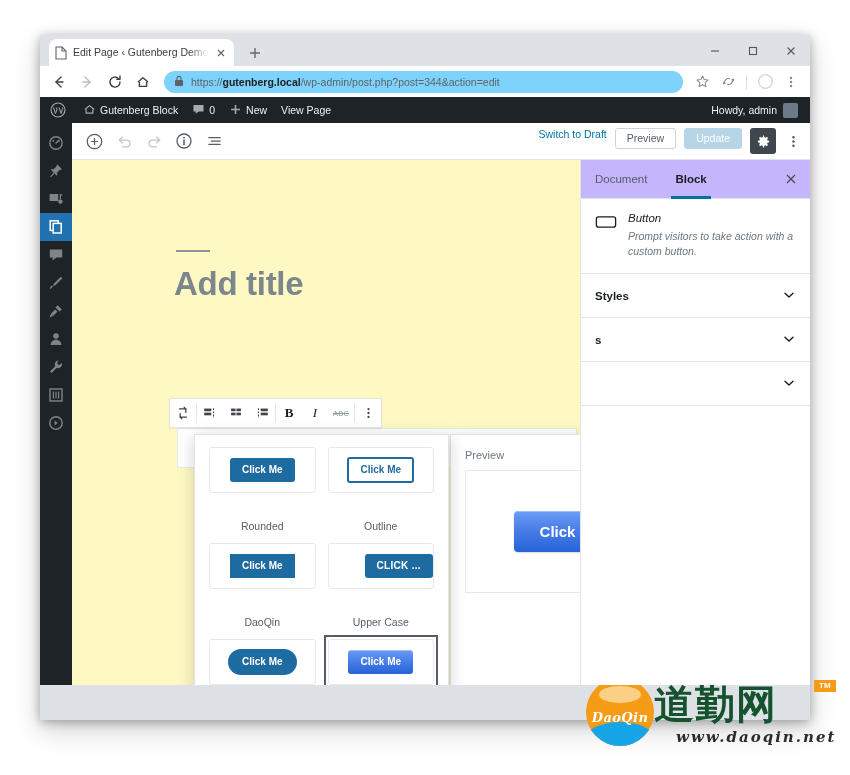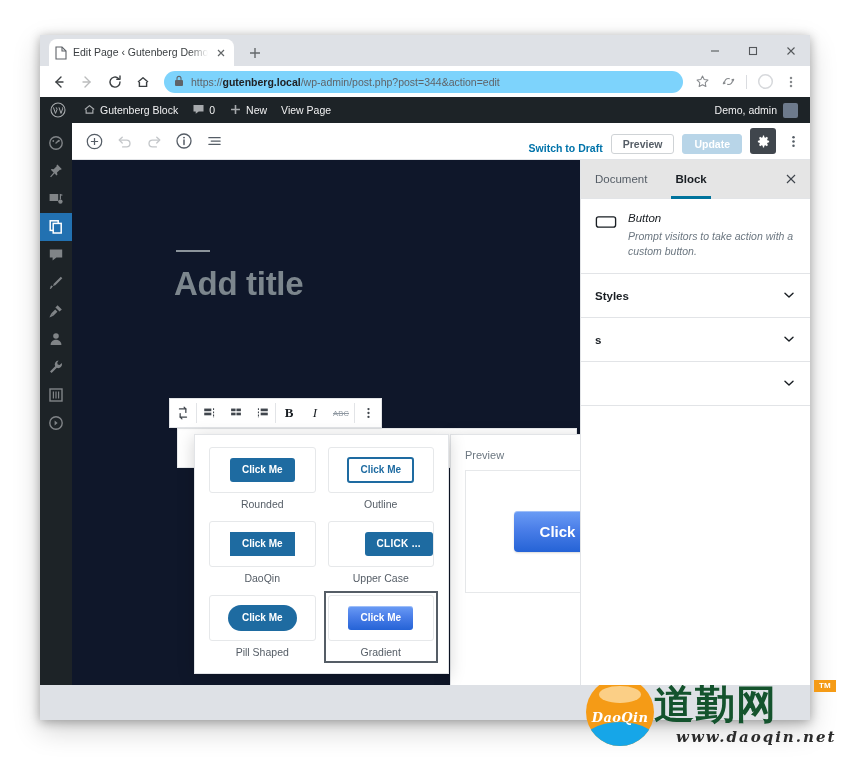--- a/index.html
+++ b/index.html
@@ -84,36 +84,36 @@
 
   .editor { flex:1 1 auto; position:relative; background:#fff; display:flex; flex-direction:column; min-width:0; }
 
   
   .edhead {
     height:37px; background:#fff; border-bottom:1px solid #e2e4e7;
     display:flex; align-items:center; padding:0 8px; gap:2px; position:relative; z-index:5;
   }
   .ed-ico { width:28px; height:28px; display:flex; align-items:center; justify-content:center; border-radius:3px; }
   .ed-ico.dim { opacity:.35; }
-  .edhead-right { margin-left:auto; display:flex; align-items:flex-end; gap:8px;font-weight:bold; }
+  .edhead-right { margin-left:auto; display:flex; align-items:flex-start; gap:8px; }
   .link-draft { font-size:10.5px; color:#0073aa; white-space:nowrap; }
   .btn-preview {
     font-size:10.5px; color:#555d66; background:#fff; border:1px solid #cfd3d6;
     border-radius:3px; padding:4px 11px; line-height:1; white-space:nowrap;
   }
   .btn-update {
     font-size:10.5px; color:#ffffff; background:#b8d5e8; border:1px solid #b8d5e8;
     border-radius:3px; padding:4px 11px; line-height:1; white-space:nowrap;
   }
   .gearbox { width:26px; height:26px; background:#40464d; border-radius:3px; display:flex; align-items:center; justify-content:center; }
   .kebab { width:18px; height:26px; display:flex; align-items:center; justify-content:center; }
 
   
   .edmain { flex:1 1 auto; display:flex; min-height:0; position:relative; }
-  .canvas { flex:1 1 auto; position:relative; background:#0f172a; min-width:0; overflow:hidden; }
+  .canvas { flex:1 1 auto; position:relative; background:#fef9c3; min-width:0; overflow:hidden; }
   .title-dash { position:absolute; left:104px; top:90px; width:34px; height:2px; background:#8b949b; }
   .post-title {
     position:absolute; left:102px; top:105px;
     font-size:33px; font-weight:bold; color:#7c868d; letter-spacing:-.3px;
   }
 
   
   .blocktoolbar {
     position:absolute; left:97px; top:238px; height:30px;
     background:#fff; border:1px solid #e2e4e7; display:flex; align-items:center;
@@ -123,21 +123,21 @@
   .bt-sep { width:1px; height:20px; background:#e2e4e7; }
 
   
   .block-strip { position:absolute; left:105px; top:268px; width:400px; height:40px; background:#fff; border:1px solid #e8eaec; z-index:6; }
 
   
   .sidebar {
     width:230px; flex:0 0 230px; background:#fff; border-left:1px solid #e2e4e7;
     display:flex; flex-direction:column; position:relative; z-index:4;
   }
-  .sb-tabs { height:39px; background:#e5e5e5; border-bottom:1px solid #e2e4e7; display:flex; align-items:stretch; }
+  .sb-tabs { height:39px; background:#c4b5fd; border-bottom:1px solid #e2e4e7; display:flex; align-items:stretch; }
   .sb-tab {
     padding:0 14px; display:flex; align-items:center; font-size:11.5px; color:#555d66;
     position:relative;
   }
   .sb-tab.active { color:#191e23; font-weight:bold; }
   .sb-tab.active:after {
     content:""; position:absolute; left:10px; right:10px; bottom:-1px; height:3px; background:#00739c;
   }
   .sb-close { margin-left:auto; width:38px; display:flex; align-items:center; justify-content:center; }
 
@@ -169,21 +169,21 @@
   .ps-title { font-size:11.5px; font-weight:bold; color:#191e23; position:relative; z-index:1; }
   .ps-chev { margin-left:auto; position:relative; z-index:1; }
   .ps-grid { padding:12px 14px 14px; display:grid; grid-template-columns:1fr 1fr; gap:10px 12px; }
   .ps-cell { display:flex; flex-direction:column; align-items:stretch; }
   .ps-cell.selected { outline:2px solid #555d66; outline-offset:2px; }
   .ps-thumb {
     height:46px; border:1px solid #e6e8ea; border-radius:3px; background:#fff;
     display:flex; align-items:center; justify-content:center;
   }
   .ps-cell.selected .ps-thumb { border-color:#e6e8ea; }
-  .ps-label { text-align:center; font-size:10.5px; color:#555d66; padding-top:5px; padding-bottom:1px; }
+  .ps-label { text-align:center; font-size:10.5px; color:#555d66; padding-top:5px; padding-bottom:1px;margin-top:22px; }
 
   .mini {
     font-size:10px; font-weight:bold; color:#fff; background:#1e6ba1;
     padding:7px 12px; line-height:1; white-space:nowrap; display:inline-block;
   }
   .mini.rounded { border-radius:3px; }
   .mini.squared { border-radius:0; }
   .mini.pill { border-radius:20px; padding:8px 14px; }
   .mini.upper { border-radius:3px; letter-spacing:.3px;margin-left:36px; }
   .mini.outline {
@@ -376,21 +376,21 @@
           <svg width="13" height="13" viewBox="0 0 14 14">
               <path d="M7 2.2v9.6M2.2 7h9.6" stroke="#a7aaad" stroke-width="1.7"></path>
             </svg>
         </span>
         <span>New</span>
       </div>
       <div class="ab-item">
         <span>View Page</span>
       </div>
       <div class="ab-right">
-        <span>Demo, admin</span>
+        <span>Howdy, admin</span>
         <span class="avatar"></span>
       </div>
     </div>
 
     <div class="wpbody">
 
       <div class="adminmenu">
         <div class="am-item">
           <svg width="16" height="16" viewBox="0 0 16 16">
               <circle cx="8" cy="8" r="6.2" fill="none" stroke="#a7aaad" stroke-width="1.4"></circle>

